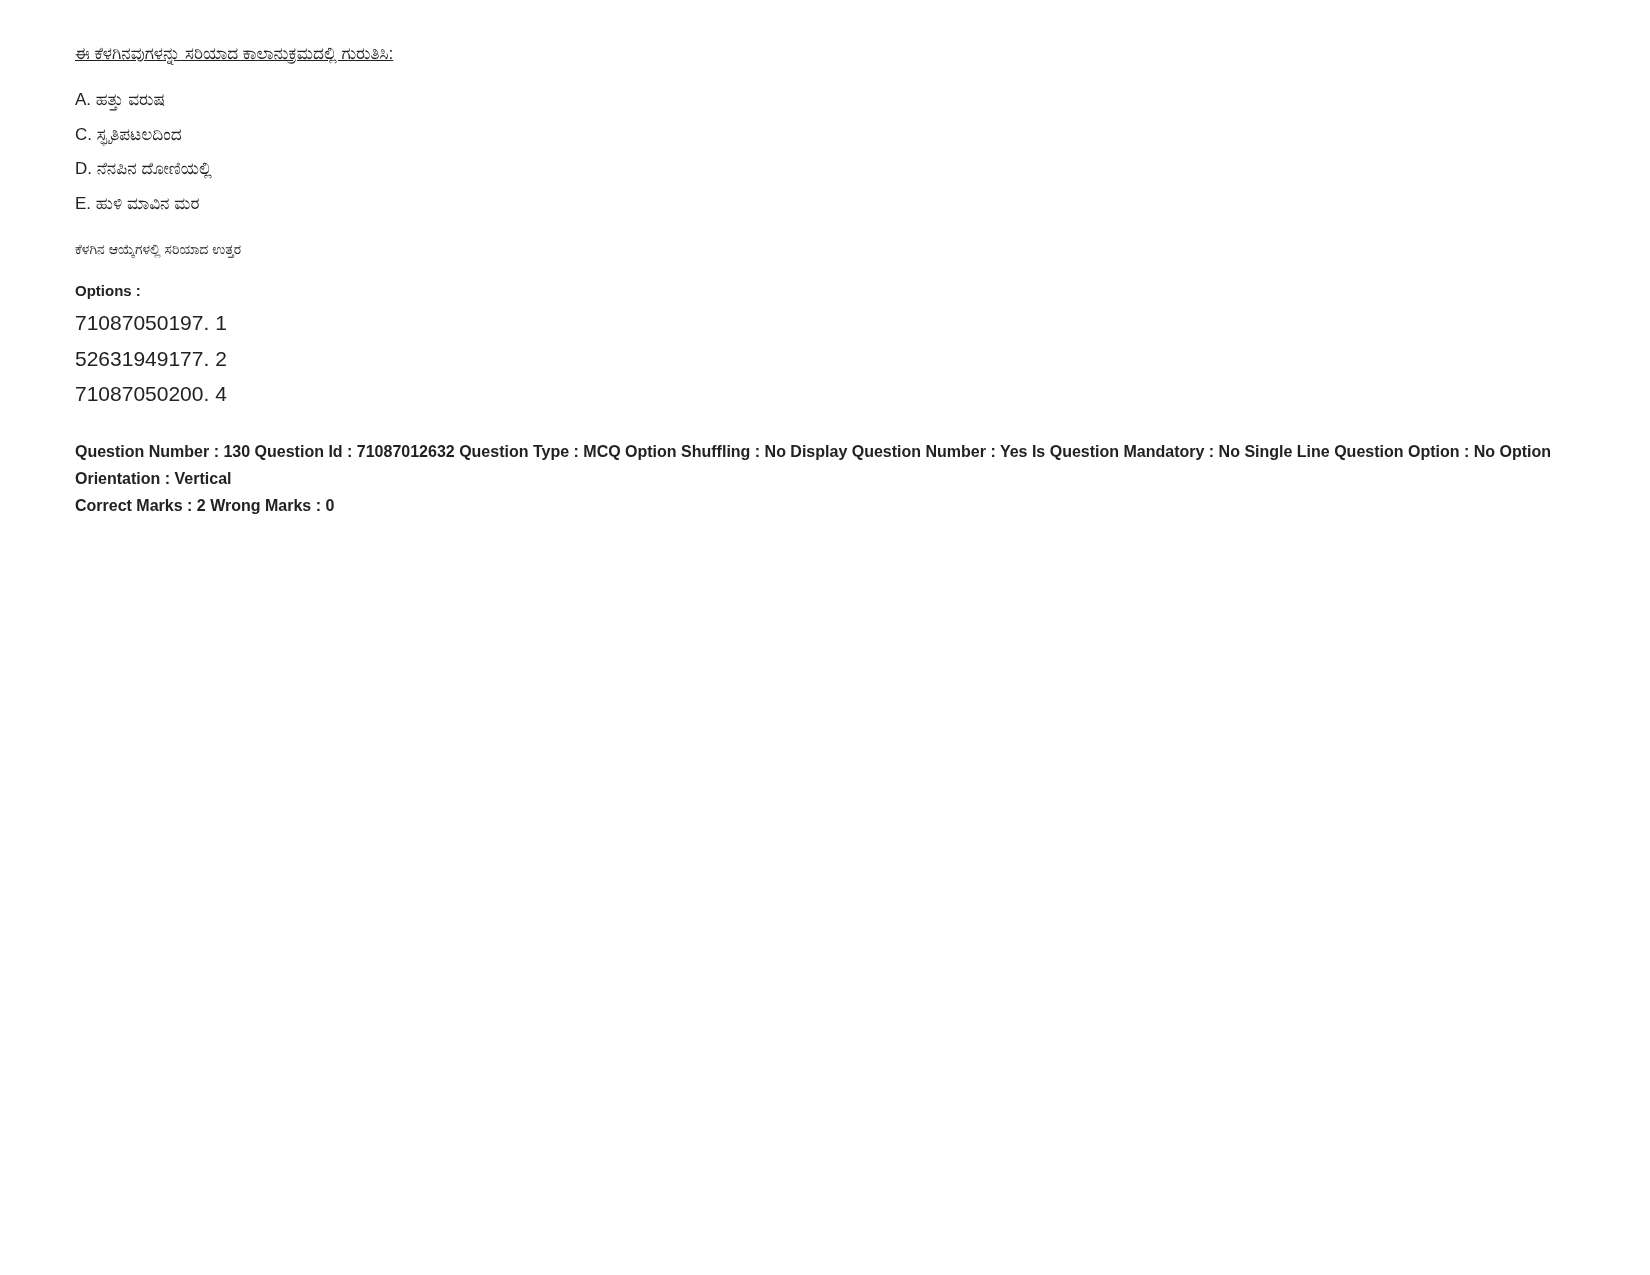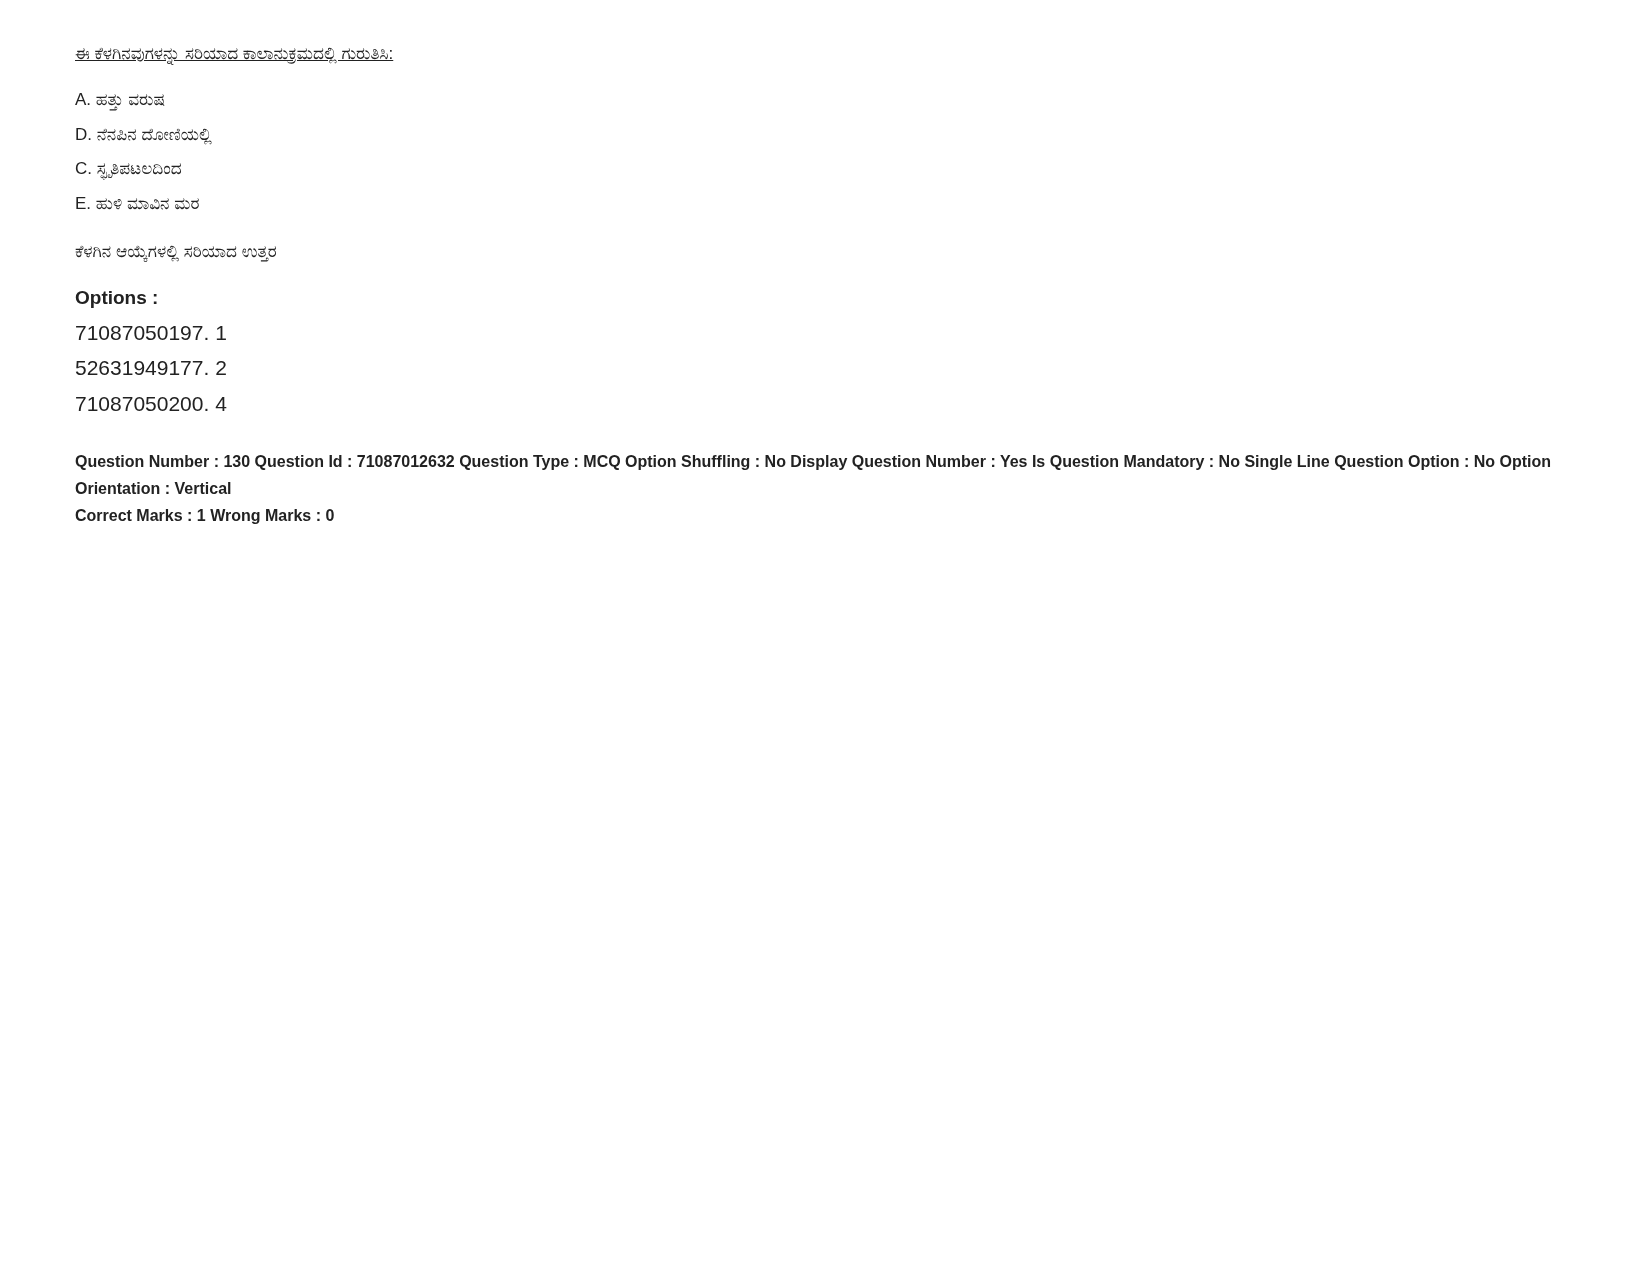--- a/index.html
+++ b/index.html
@@ -21,31 +21,31 @@
       line-height: 1.6;
       margin-bottom: 18px;
       text-decoration: underline;
     }
     .option-item {
       font-size: 17px;
       line-height: 1.8;
       margin-bottom: 4px;
     }
     .answer-label {
-      font-size: 17px;
+      font-size: 14px;
       line-height: 1.6;
       margin-top: 18px;
       margin-bottom: 0;
     }
     .answer-item {
       font-size: 17px;
       line-height: 1.7;
     }
     .options-heading {
-      font-size: 19px;
+      font-size: 15px;
       font-weight: bold;
       margin-top: 22px;
       margin-bottom: 6px;
     }
     .option-code-item {
       font-size: 21px;
       line-height: 1.7;
     }
     .question-meta {
       font-size: 16px;
@@ -57,35 +57,35 @@
 </head>
 <body>
 
 <div>
 
   <p class="question-text">ಈ ಕೆಳಗಿನವುಗಳನ್ನು ಸರಿಯಾದ ಕಾಲಾನುಕ್ರಮದಲ್ಲಿ ಗುರುತಿಸಿ:</p>
 
   <p class="option-item">A. ಹತ್ತು ವರುಷ</p>
 
 
+  <p class="option-item">C. ಸ್ಫೃತಿಪಟಲದಿಂದ</p>
+
   <p class="option-item">D. ನೆನಪಿನ ದೋಣಿಯಲ್ಲಿ</p>
-
-  <p class="option-item">C. ಸ್ಫೃತಿಪಟಲದಿಂದ</p>
 
   <p class="option-item">E. ಹುಳಿ ಮಾವಿನ ಮರ</p>
 
   <p class="answer-label">ಕೆಳಗಿನ ಆಯ್ಕೆಗಳಲ್ಲಿ ಸರಿಯಾದ ಉತ್ತರ</p>
 
 
   <p class="options-heading">Options :</p>
 
   <div>
     <p class="option-code-item">71087050197. 1</p>
     <p class="option-code-item">52631949177. 2</p>
     <p class="option-code-item">71087050200. 4</p>
   </div>
 
   <div class="question-meta">
     <p>Question Number : 130 Question Id : 71087012632 Question Type : MCQ Option Shuffling : No Display Question Number : Yes Is Question Mandatory : No Single Line Question Option : No Option Orientation : Vertical</p>
-    <p>Correct Marks : 1 Wrong Marks : 0</p>
+    <p>Correct Marks : 2 Wrong Marks : 0</p>
   </div>
 
 </div>
 
 </body></html>

